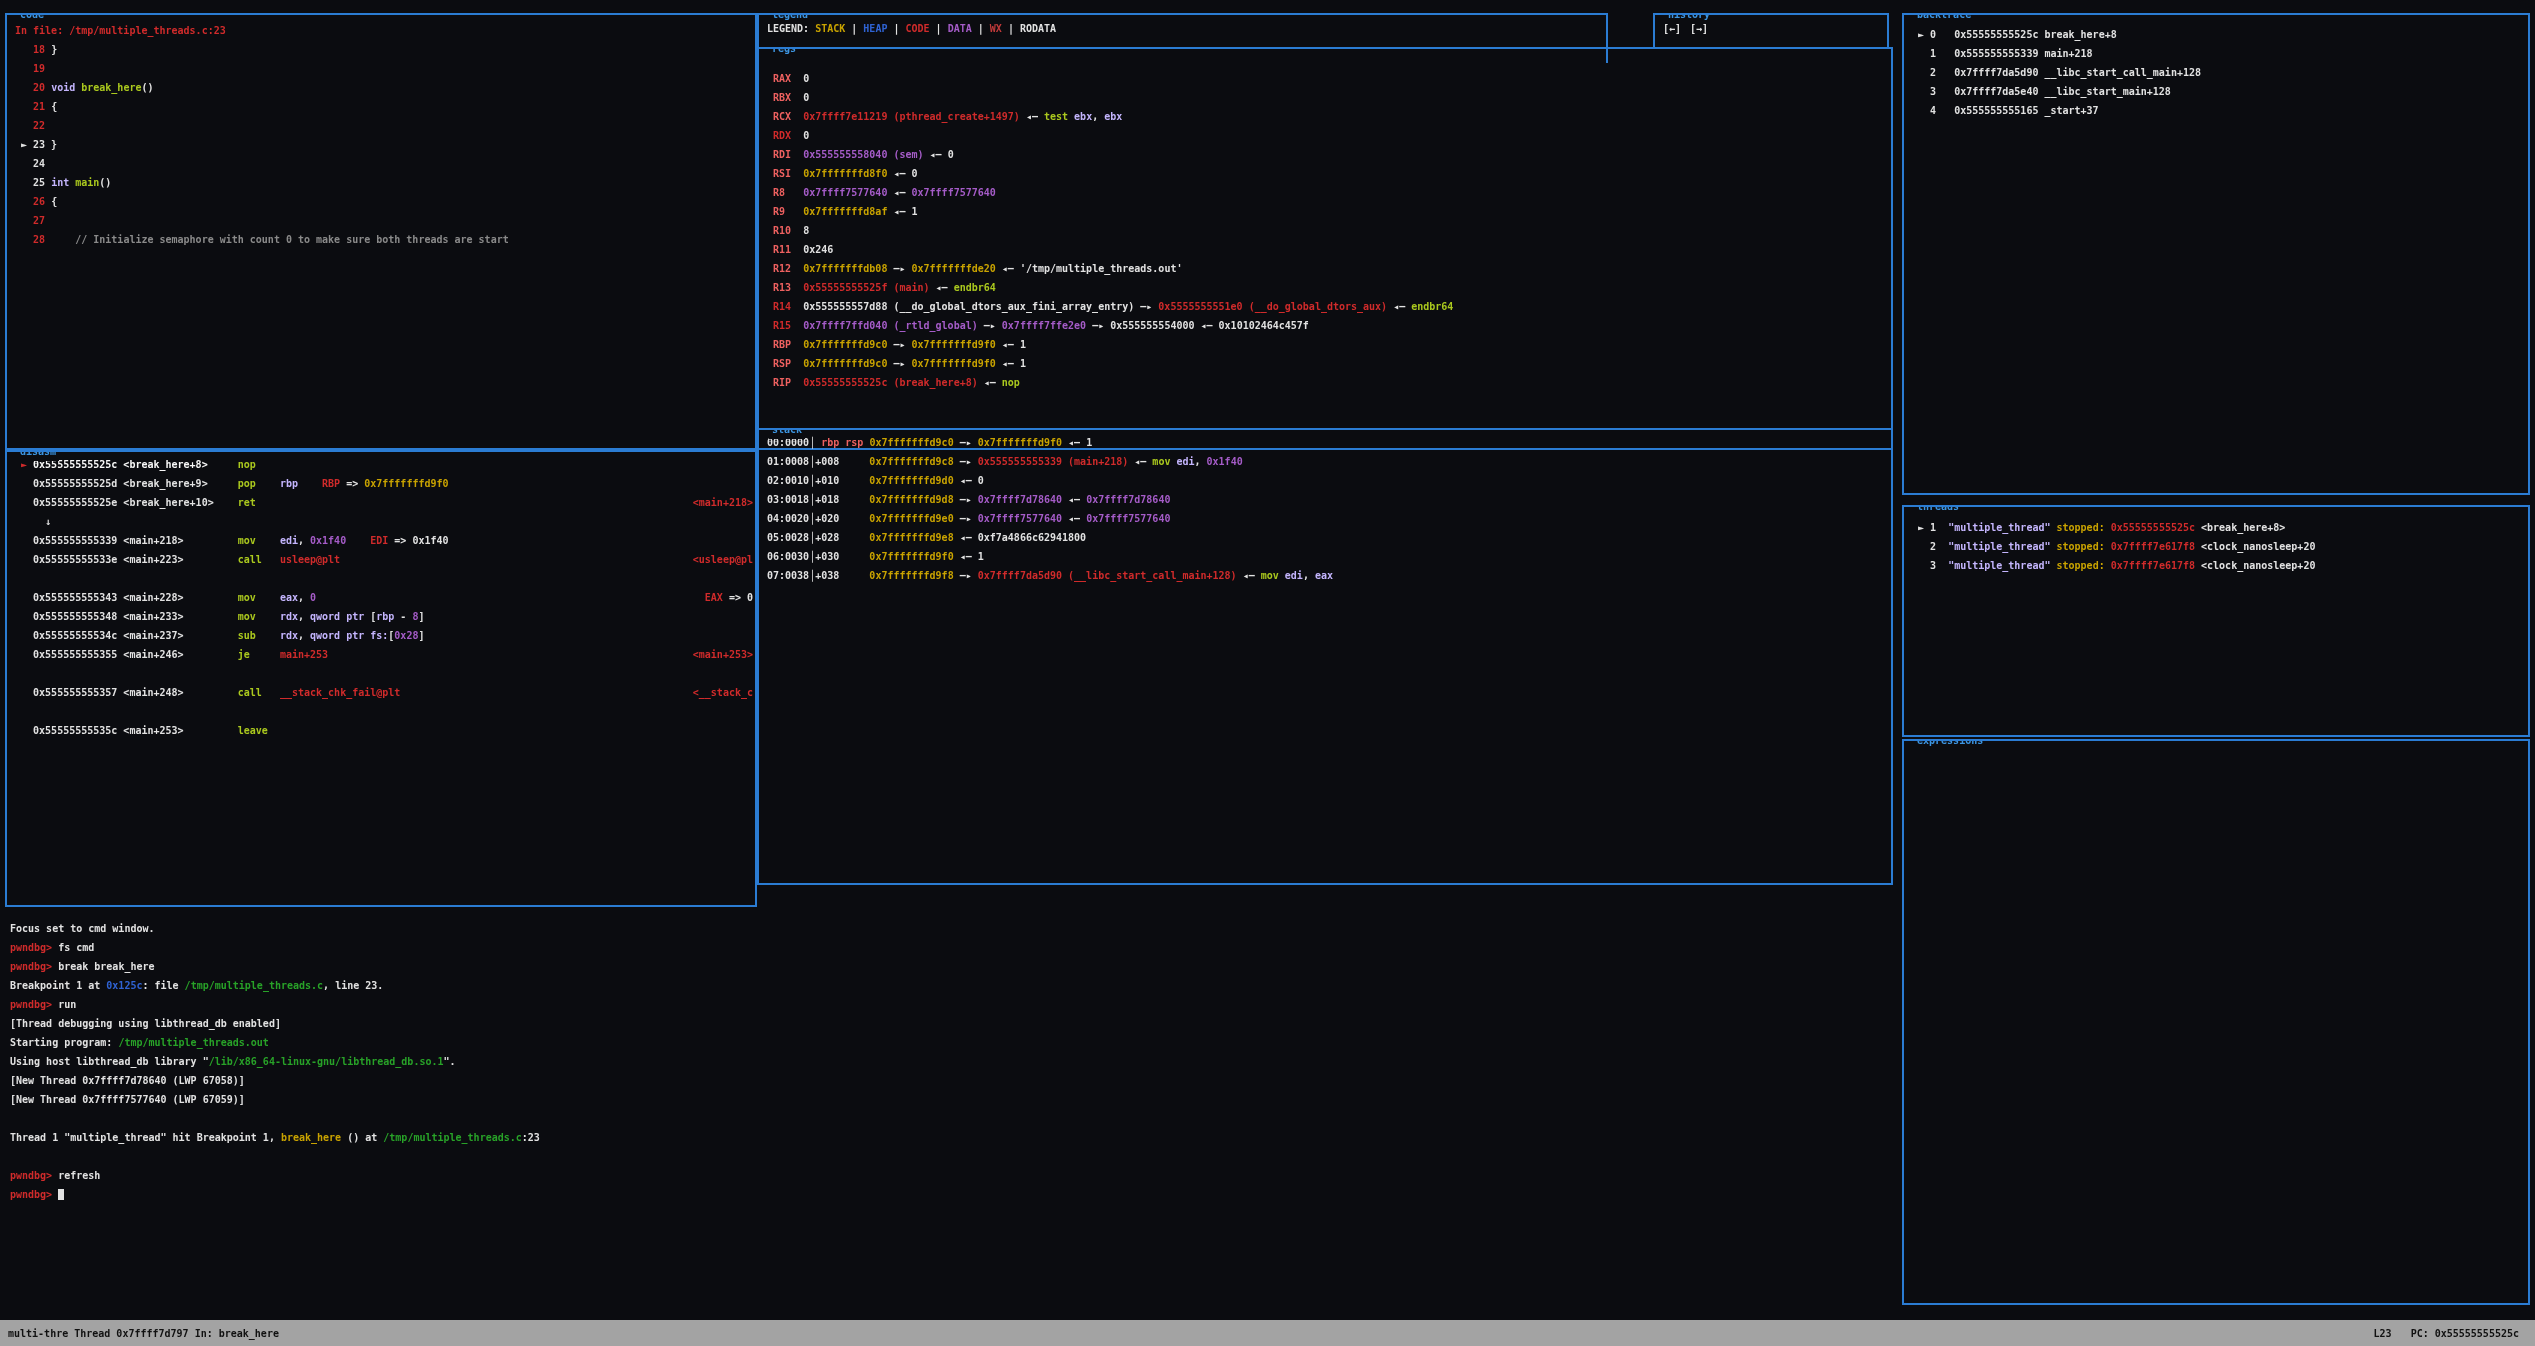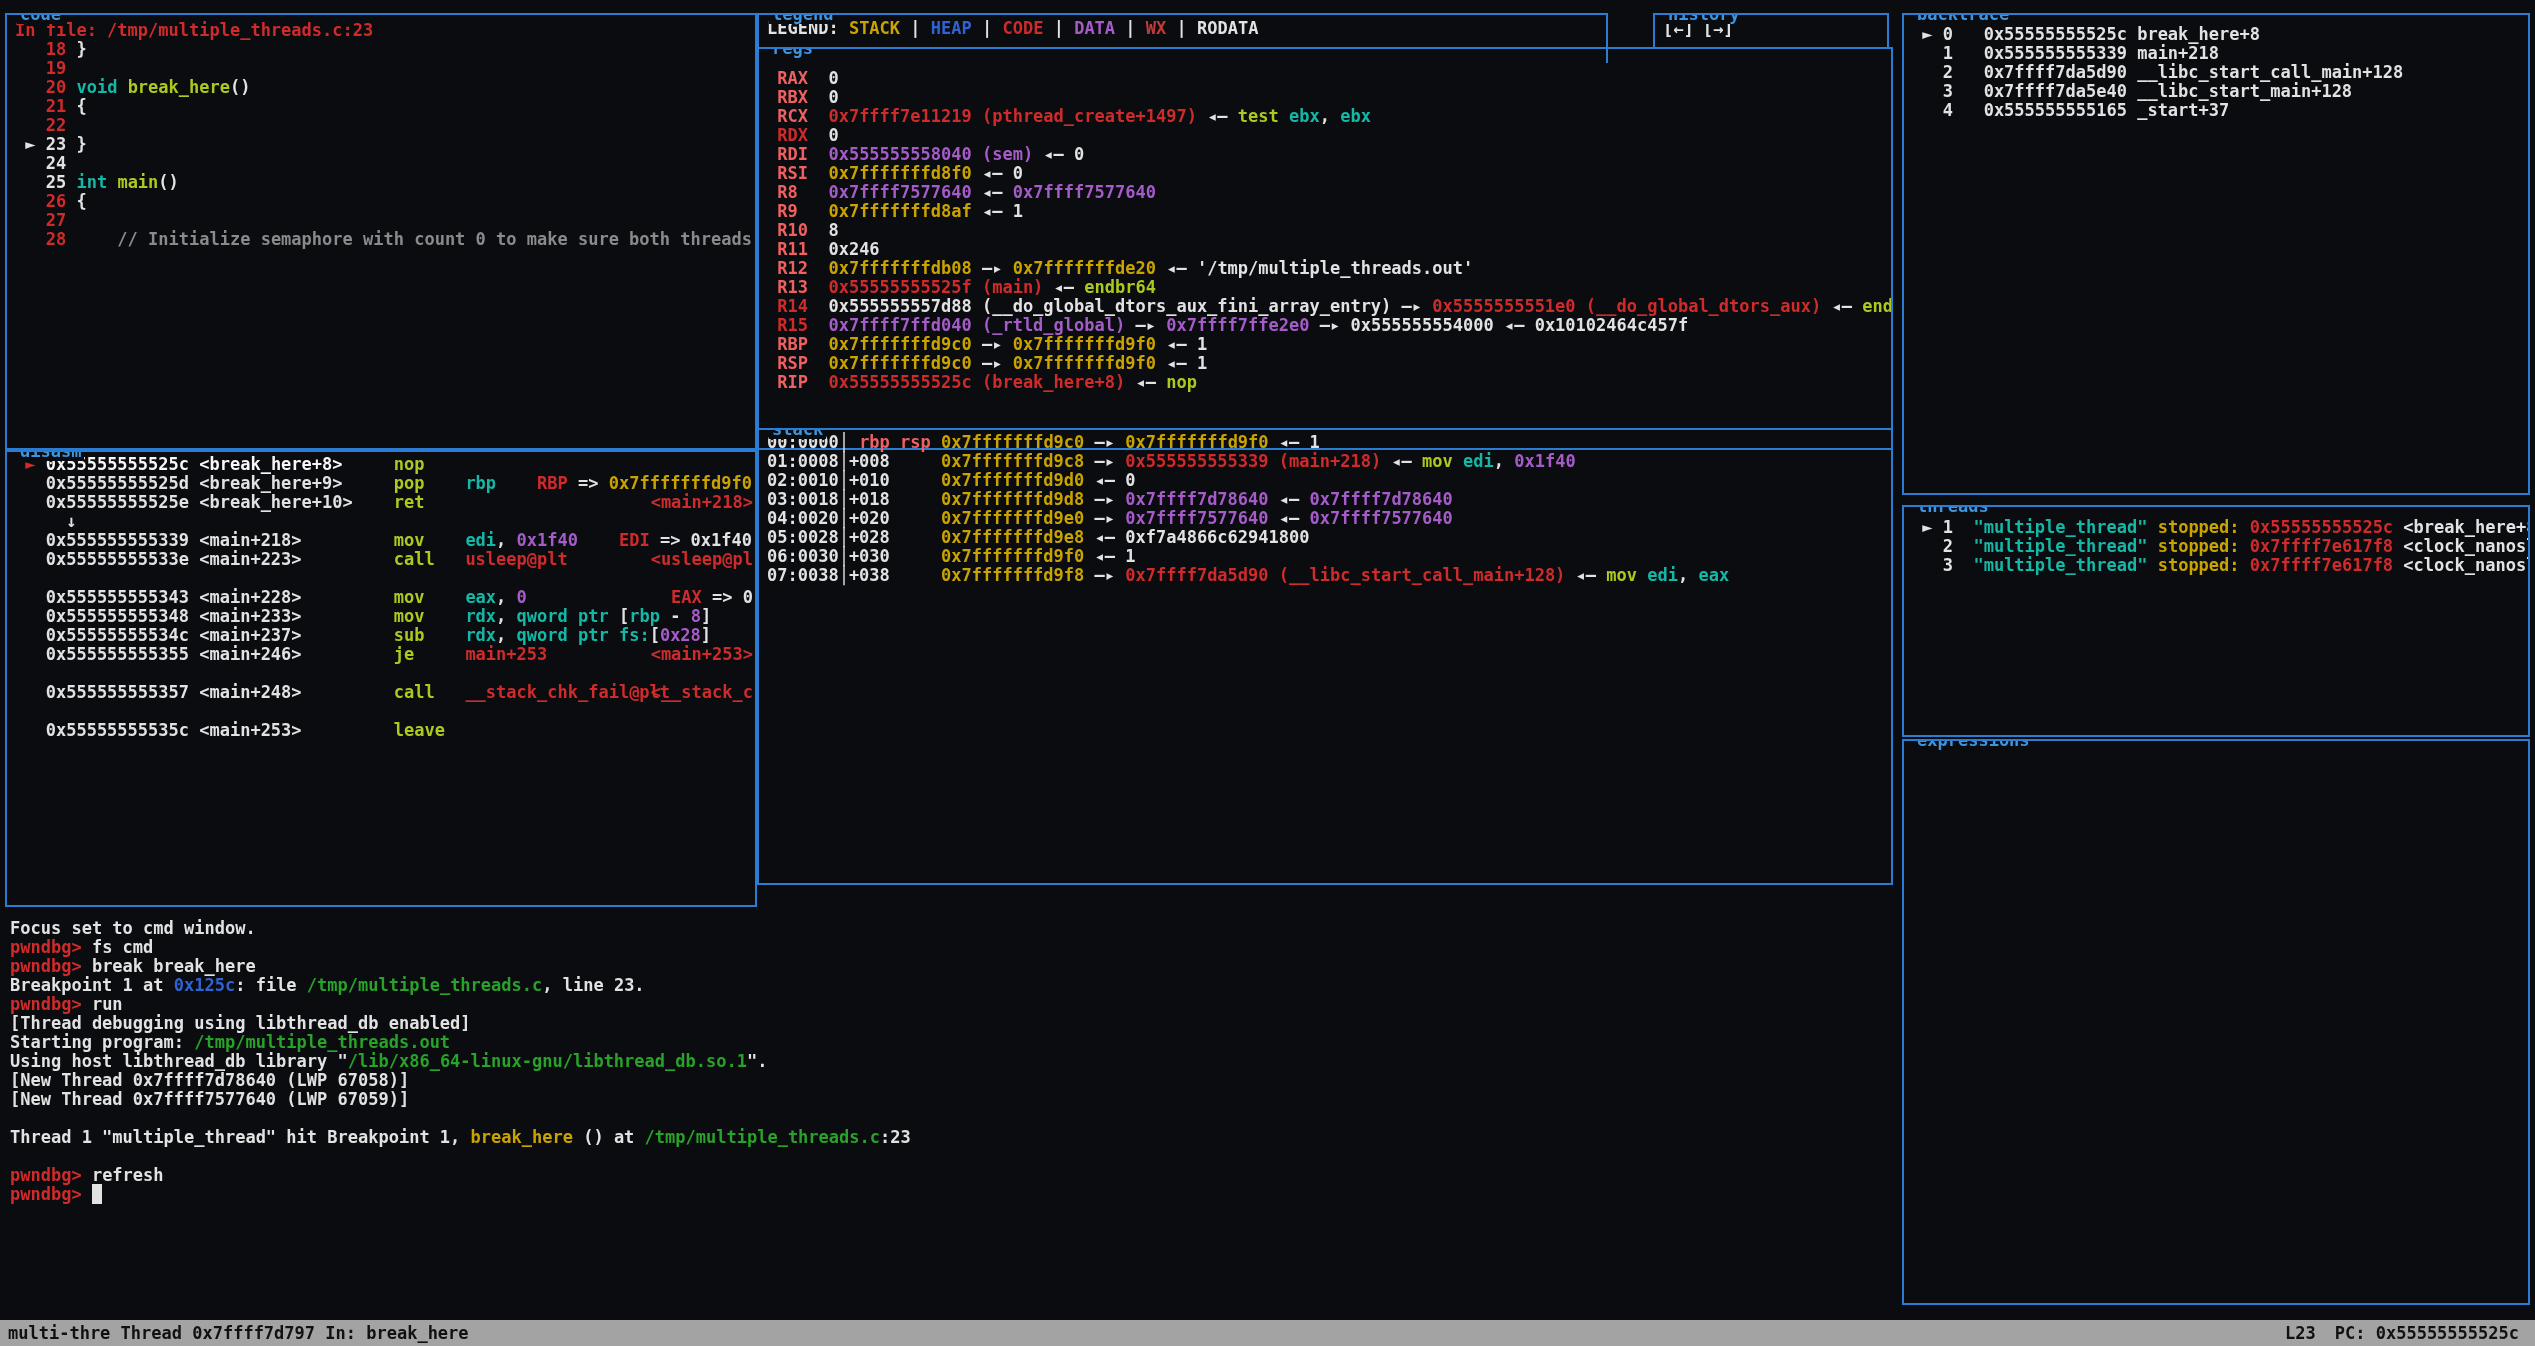--- a/index.html
+++ b/index.html
@@ -1,17 +1,17 @@
 <!DOCTYPE html>
 <html><head>
 <meta charset="utf-8">
 <style>
   html,body{margin:0;padding:0;background:#0b0c10;}
   #screen{position:relative;width:2535px;height:1346px;background:#0b0c10;overflow:hidden;
-    font-family:"DejaVu Sans Mono",monospace;font-size:17px;font-weight:bold;color:#e2e2e2;}
+    font-family:"DejaVu Sans Mono",monospace;font-size:10px;font-weight:bold;color:#e2e2e2;}
   .panel{position:absolute;border:2px solid #2b7cd3;box-sizing:border-box;overflow:hidden;}
   .ptitle{position:absolute;top:-10px;left:10px;background:#0b0c10;padding:0 3px;
     color:#3d95e0;line-height:19px;z-index:2;}
   .pbody{position:relative;width:100%;height:100%;box-sizing:border-box;padding:10px 0 0 8px;overflow:hidden;}
   .ln{height:19px;line-height:19px;white-space:pre;position:relative;}
   .rseg{position:absolute;right:2px;top:0;white-space:pre;}
   
   .p-code{left:5px;top:13px;width:752px;height:437px}
   .p-legend{left:757px;top:13px;width:851px;height:50px;border-bottom:none}
   .p-history{left:1653px;top:13px;width:236px;height:34px;border-bottom:none}
@@ -37,21 +37,21 @@
   #statusbar .sb-right span{margin-left:19px;}
   
   .c-w{color:#e2e2e2}
   .c-wb{color:#f8f8f8}
   .c-gy{color:#8a8a8a}
   .c-red{color:#d02b2b}
   .c-lred{color:#ee6160}
   .c-dred{color:#c23a3a}
   .c-gold{color:#c9a300}
   .c-pur{color:#a55cc8}
-  .c-cyn{color:#14b8a6}
+  .c-cyn{color:#c4b5fd}
   .c-blu{color:#2f63d4}
   .c-grn{color:#28a228}
   .c-yg{color:#abc91e}
   .c-prm{color:#d02b2b}
   .c-cur{background:#e2e2e2;color:#0b0c10}
 </style>
 </head>
 <body>
 
 <div id="screen">

